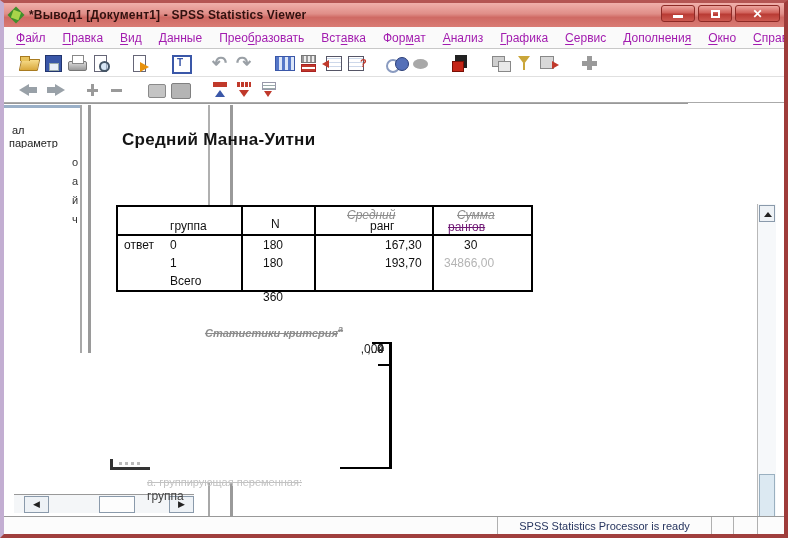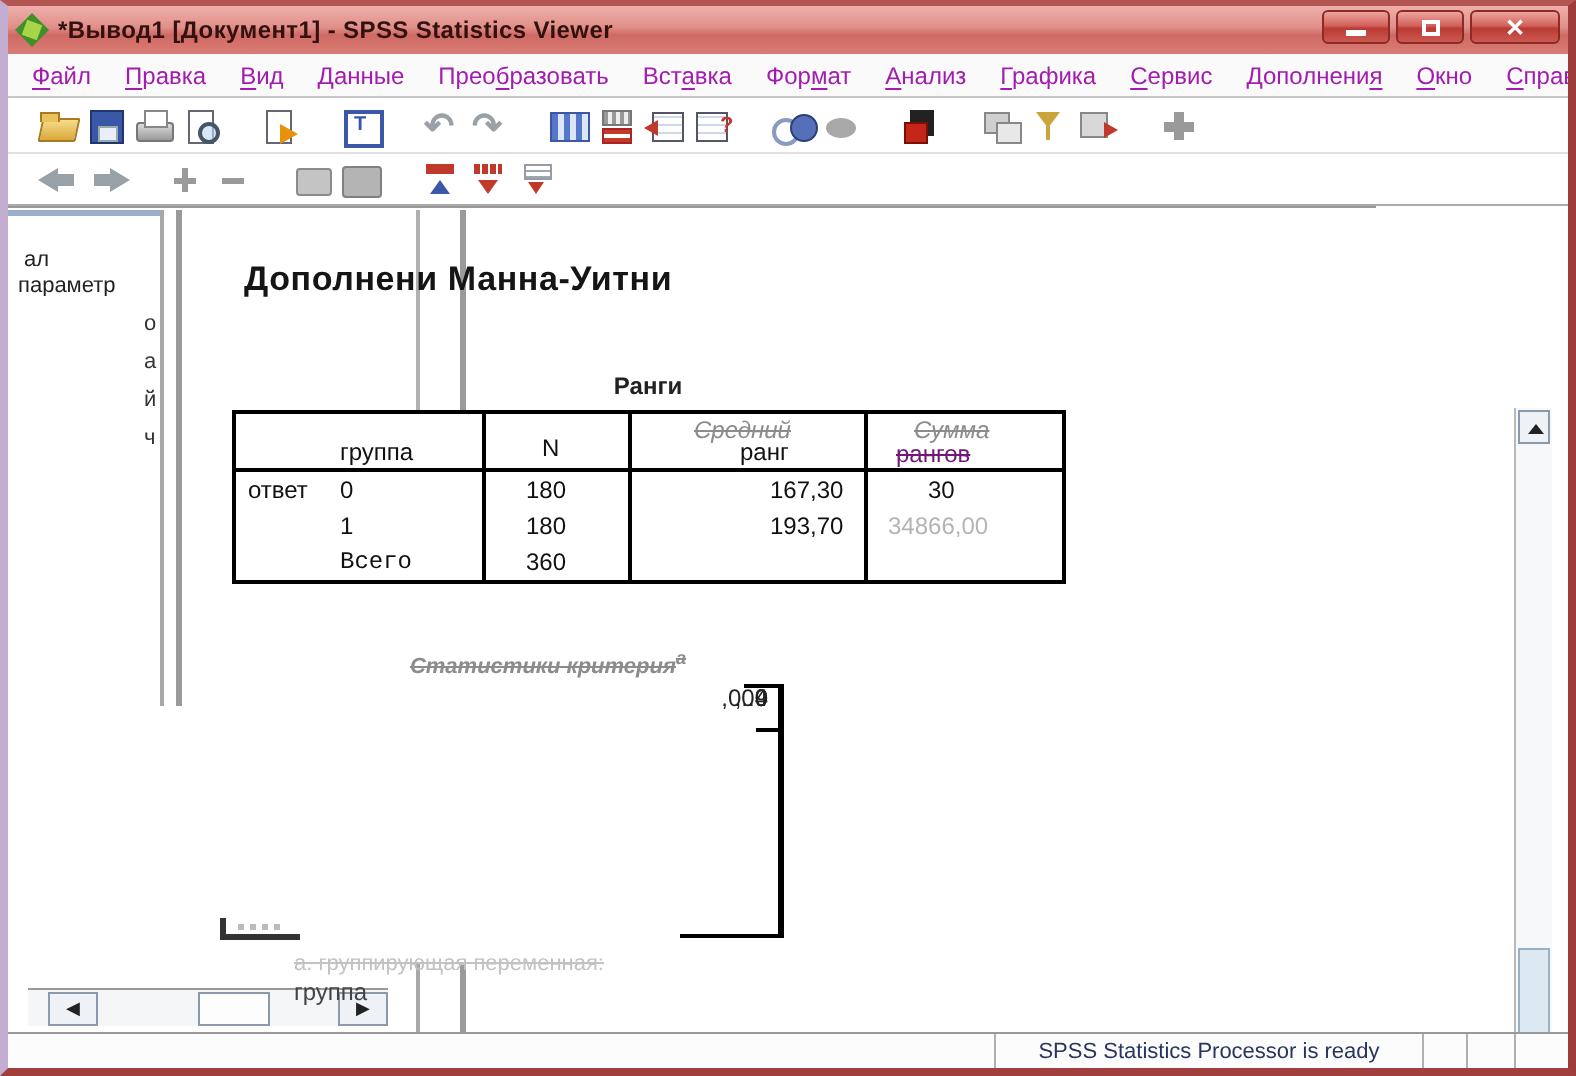--- a/index.html
+++ b/index.html
@@ -298,23 +298,22 @@
     <div id="divider-b2"></div>
     <div id="divider-c1"></div>
     <div id="divider-c2"></div>
 
     <div id="hscroll">
       <span class="hs-btn" id="hs-left"><span>◀</span></span>
       <span id="hs-thumb"></span>
       <span class="hs-btn" id="hs-right"><span>▶</span></span>
     </div>
 
-    <div id="heading">Дополнени Манна-Уитни</div>
-
-    <div id="ranks-caption">Ранги</div>
+    <div id="heading">Средний Манна-Уитни</div>
+
     <div id="ranks-table">
       <div class="col-sep" id="sep1"></div>
       <div class="col-sep" id="sep2"></div>
       <div class="col-sep" id="sep3"></div>
       <div id="hdr-sep"></div>
 
       <div class="cell" style="left:52px;top:12px;">группа</div>
       <div class="cell" style="left:153px;top:10px;">N</div>
       <div class="cell damaged" style="left:229px;top:1px;">Средний</div>
       <div class="cell" style="left:252px;top:12px;">ранг</div>
@@ -325,22 +324,22 @@
       <div class="cell" style="left:52px;top:31px;">0</div>
       <div class="cell" style="left:145px;top:31px;">180</div>
       <div class="cell" style="left:267px;top:31px;">167,30</div>
       <div class="cell" style="left:346px;top:31px;">30114,00</div>
 
       <div class="cell" style="left:52px;top:49px;">1</div>
       <div class="cell" style="left:145px;top:49px;">180</div>
       <div class="cell" style="left:267px;top:49px;">193,70</div>
       <div class="cell faded" style="left:326px;top:49px;">34866,00</div>
 
-      <div class="cell" style="left:52px;top:67px;font-family:Liberation Mono, monospace;">Всего</div>
-      <div class="cell" style="left:145px;top:67px;">360</div>
+      <div class="cell" style="left:52px;top:67px;">Всего</div>
+      <div class="cell" style="left:145px;top:83px;">360</div>
 
       <div id="whiteout-ranks"></div>
     </div>
 
     <div id="stats-caption" class="damaged"><span>Статистики критерия</span><sup>a</sup></div>
     <div id="stats-frag">
       <div id="sf-right"></div>
       <div id="sf-top"></div>
       <div id="sf-tick"></div>
       <div id="sf-bottom"></div>

